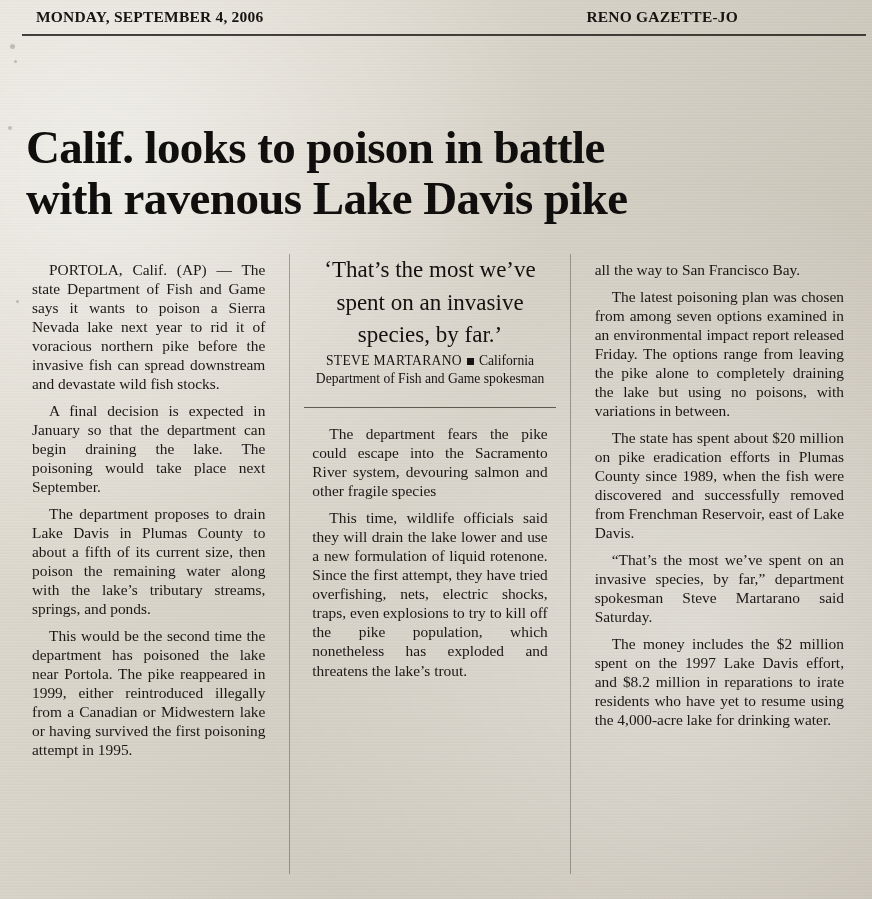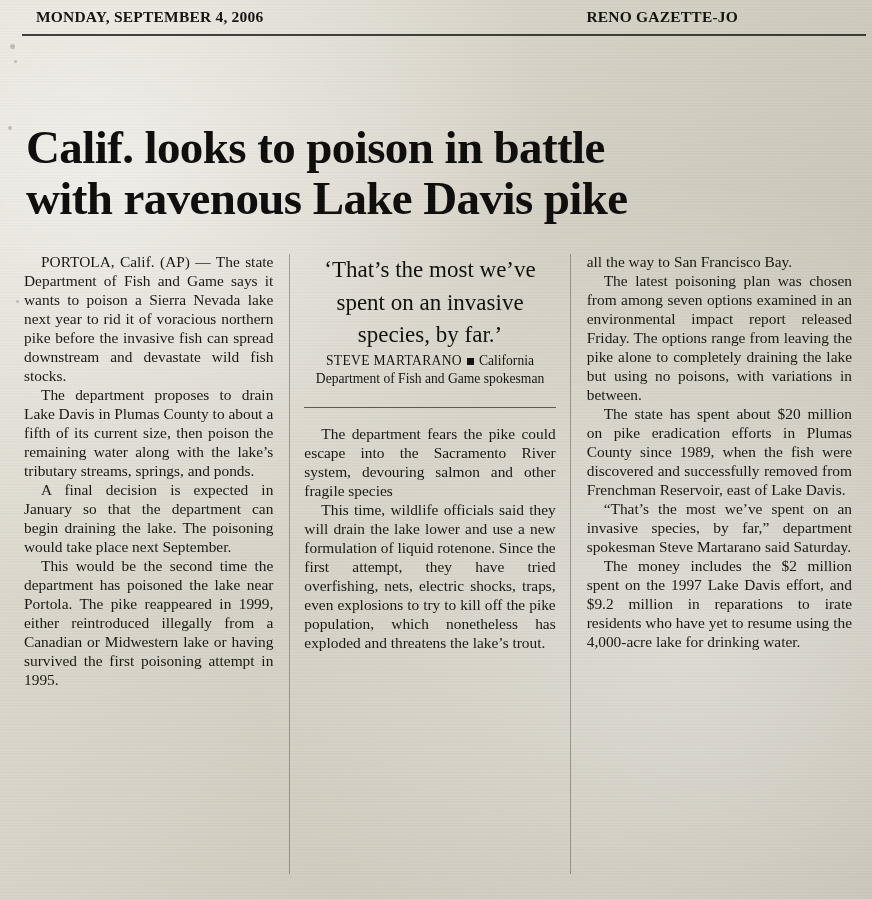--- a/index.html
+++ b/index.html
@@ -108,21 +108,21 @@
     text-align: justify;
     hyphens: auto;
     -webkit-hyphens: auto;
     color: #191613;
   }
   .col.c1 { padding-right: 16px; }
   .col.c2 { padding: 0 14px; width: 280px; }
   .col.c3 { padding-left: 16px; width: 282px; }
 
   .col p {
-    margin: 0;
+    margin: 8px;
     text-indent: 17px;
   }
   .col p.first { text-indent: 17px; }
 
   .gutter {
     width: 1px;
     background: #4a453d;
     opacity: 0.45;
     margin-top: 2px;
     height: 620px;
@@ -185,22 +185,22 @@
 
   <h1 class="headline">
     <span class="l1">Calif. looks to poison in battle</span>
     <span class="l2">with ravenous Lake Davis pike</span>
   </h1>
 
   <div class="cols">
 
     <div class="col c1">
       <p class="first">PORTOLA, Calif. (AP) — The state Department of Fish and Game says it wants to poison a Sierra Nevada lake next year to rid it of voracious northern pike before the invasive fish can spread downstream and devastate wild fish stocks.</p>
+      <p>A final decision is expected in January so that the department can begin draining the lake. The poisoning would take place next September.</p>
       <p>The department proposes to drain Lake Davis in Plumas County to about a fifth of its current size, then poison the remaining water along with the lake’s tributary streams, springs, and ponds.</p>
-      <p>A final decision is expected in January so that the department can begin draining the lake. The poisoning would take place next September.</p>
       <p>This would be the second time the department has poisoned the lake near Portola. The pike reappeared in 1999, either reintroduced illegally from a Canadian or Midwestern lake or having survived the first poisoning attempt in 1995.</p>
     </div>
 
     <div class="gutter"></div>
 
     <div class="col c2">
       <div class="pullquote">‘That’s the most we’ve spent on an invasive species, by far.’</div>
       <div class="attrib">
         <span class="name">STEVE MARTARANO</span><span class="sq"></span><span class="role">California Department of Fish and Game spokesman</span>
       </div>
@@ -209,17 +209,17 @@
       <p>This time, wildlife officials said they will drain the lake lower and use a new formulation of liquid rotenone. Since the first attempt, they have tried overfishing, nets, electric shocks, traps, even explosions to try to kill off the pike population, which nonetheless has exploded and threatens the lake’s trout.</p>
     </div>
 
     <div class="gutter"></div>
 
     <div class="col c3">
       <p class="first" style="text-indent:0">all the way to San Francisco Bay.</p>
       <p>The latest poisoning plan was chosen from among seven options examined in an environmental impact report released Friday. The options range from leaving the pike alone to completely draining the lake but using no poisons, with variations in between.</p>
       <p>The state has spent about $20 million on pike eradication efforts in Plumas County since 1989, when the fish were discovered and successfully removed from Frenchman Reservoir, east of Lake Davis.</p>
       <p>“That’s the most we’ve spent on an invasive species, by far,” department spokesman Steve Martarano said Saturday.</p>
-      <p>The money includes the $2 million spent on the 1997 Lake Davis effort, and $9.2 million in reparations to irate residents who have yet to resume using the 4,000-acre lake for drinking water.</p>
+      <p>The money includes the $2 million spent on the 1997 Lake Davis effort, and $8.2 million in reparations to irate residents who have yet to resume using the 4,000-acre lake for drinking water.</p>
     </div>
 
   </div>
 </div>
 
 </body></html>

